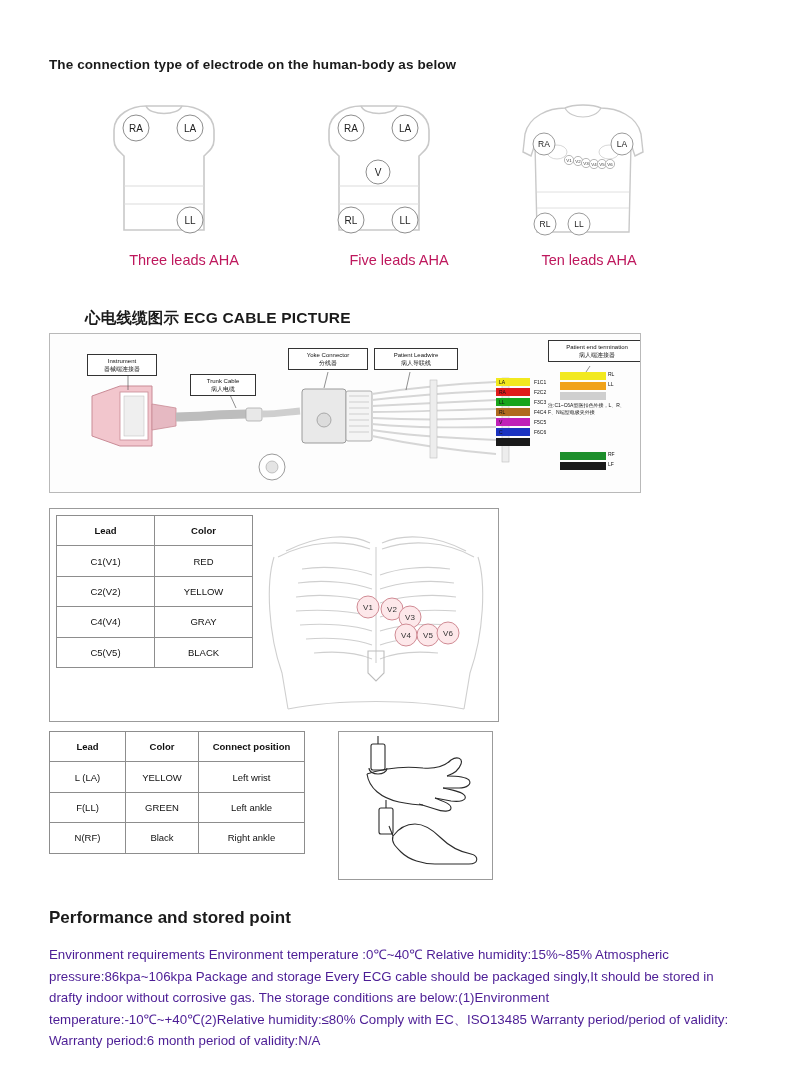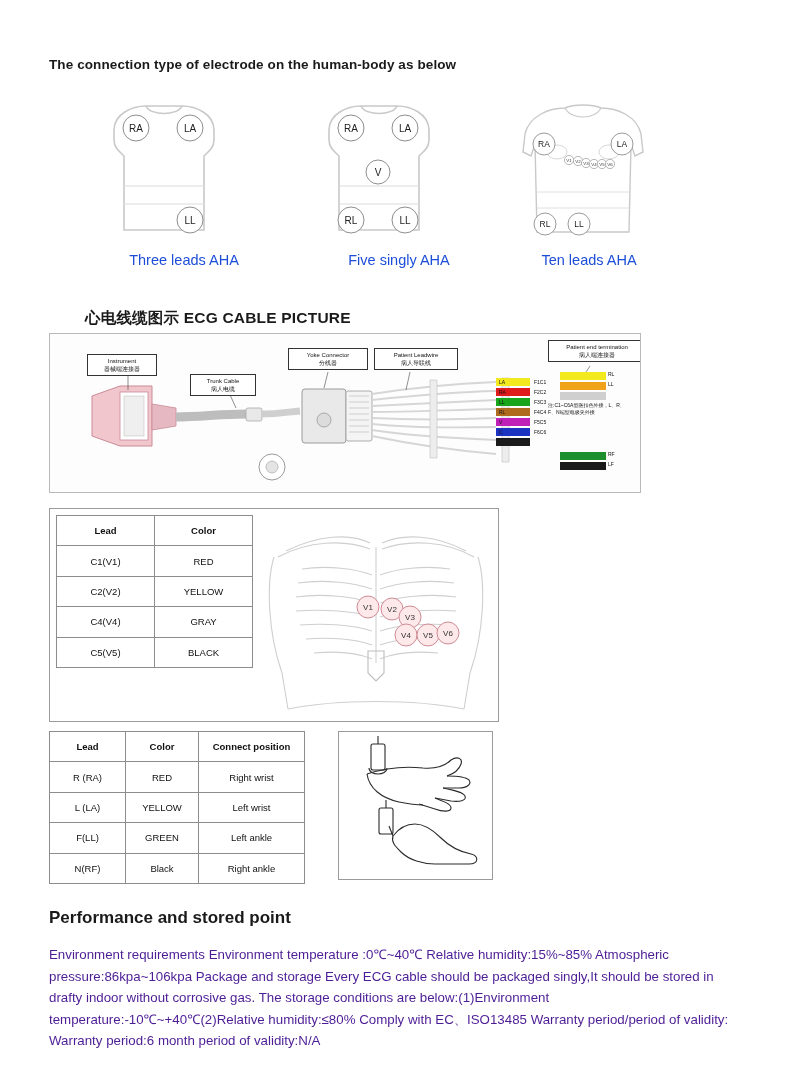--- a/index.html
+++ b/index.html
@@ -46,21 +46,21 @@
   }
   .torso-block.b1 { left: 35px; }
   .torso-block.b2 { left: 250px; }
   .torso-block.b3 { left: 440px; }
   .torso-caption {
     position: absolute;
     top: 152px;
     width: 100%;
     text-align: center;
     font-size: 14.5px;
-    color: #1d4ed8;
+    color: #be185d;
   }
   .torso-svg { position: absolute; left: 0; top: 0; }
 
   
   .cable-title {
     position: absolute;
     left: 49px;
     top: 308px;
     font-size: 15.5px;
     font-weight: bold;
@@ -213,21 +213,21 @@
         <circle cx="106" cy="28" r="13" fill="#ffffff" stroke="#8e8e8e" stroke-width="1"></circle>
         <circle cx="79" cy="72" r="12" fill="#ffffff" stroke="#8e8e8e" stroke-width="1"></circle>
         <circle cx="52" cy="120" r="13" fill="#ffffff" stroke="#8e8e8e" stroke-width="1"></circle>
         <circle cx="106" cy="120" r="13" fill="#ffffff" stroke="#8e8e8e" stroke-width="1"></circle>
         <text x="52" y="32" font-family="Liberation Sans, sans-serif" font-size="10" text-anchor="middle" fill="#222">RA</text>
         <text x="106" y="32" font-family="Liberation Sans, sans-serif" font-size="10" text-anchor="middle" fill="#222">LA</text>
         <text x="79" y="76" font-family="Liberation Sans, sans-serif" font-size="10" text-anchor="middle" fill="#222">V</text>
         <text x="52" y="124" font-family="Liberation Sans, sans-serif" font-size="10" text-anchor="middle" fill="#222">RL</text>
         <text x="106" y="124" font-family="Liberation Sans, sans-serif" font-size="10" text-anchor="middle" fill="#222">LL</text>
       </svg>
-      <div class="torso-caption">Five singly AHA</div>
+      <div class="torso-caption">Five leads AHA</div>
     </div>
 
     <div class="torso-block b3">
       <svg class="torso-svg" width="190" height="145" viewBox="0 0 190 145">
         <path d="M36 34 C40 16, 60 8, 76 8 C84 4, 104 4, 112 8 C128 8, 148 16, 152 34 L154 52 L146 56 L142 44 L140 132 L48 132 L46 44 L42 56 L34 52 Z" fill="#ffffff" stroke="#c9c9c9" stroke-width="1.4"></path>
         <path d="M76 8 C82 20, 106 20, 112 8" fill="none" stroke="#c9c9c9" stroke-width="1.2"></path>
         <ellipse cx="68" cy="52" rx="10" ry="7" fill="none" stroke="#d8d8d8" stroke-width="1"></ellipse>
         <ellipse cx="120" cy="52" rx="10" ry="7" fill="none" stroke="#d8d8d8" stroke-width="1"></ellipse>
         <line x1="48" y1="92" x2="140" y2="92" stroke="#e0e0e0" stroke-width="1"></line>
         <line x1="48" y1="108" x2="140" y2="108" stroke="#e0e0e0" stroke-width="1"></line>
@@ -452,25 +452,20 @@
     <table class="grid limb-table">
       <thead>
         <tr>
           <th>Lead</th>
           <th>Color</th>
           <th>Connect position</th>
         </tr>
       </thead>
       <tbody>
         <tr>
-          <td>R (RA)</td>
-          <td>RED</td>
-          <td>Right wrist</td>
-        </tr>
-        <tr>
           <td>L (LA)</td>
           <td>YELLOW</td>
           <td>Left wrist</td>
         </tr>
         <tr>
           <td>F(LL)</td>
           <td>GREEN</td>
           <td>Left ankle</td>
         </tr>
         <tr>

